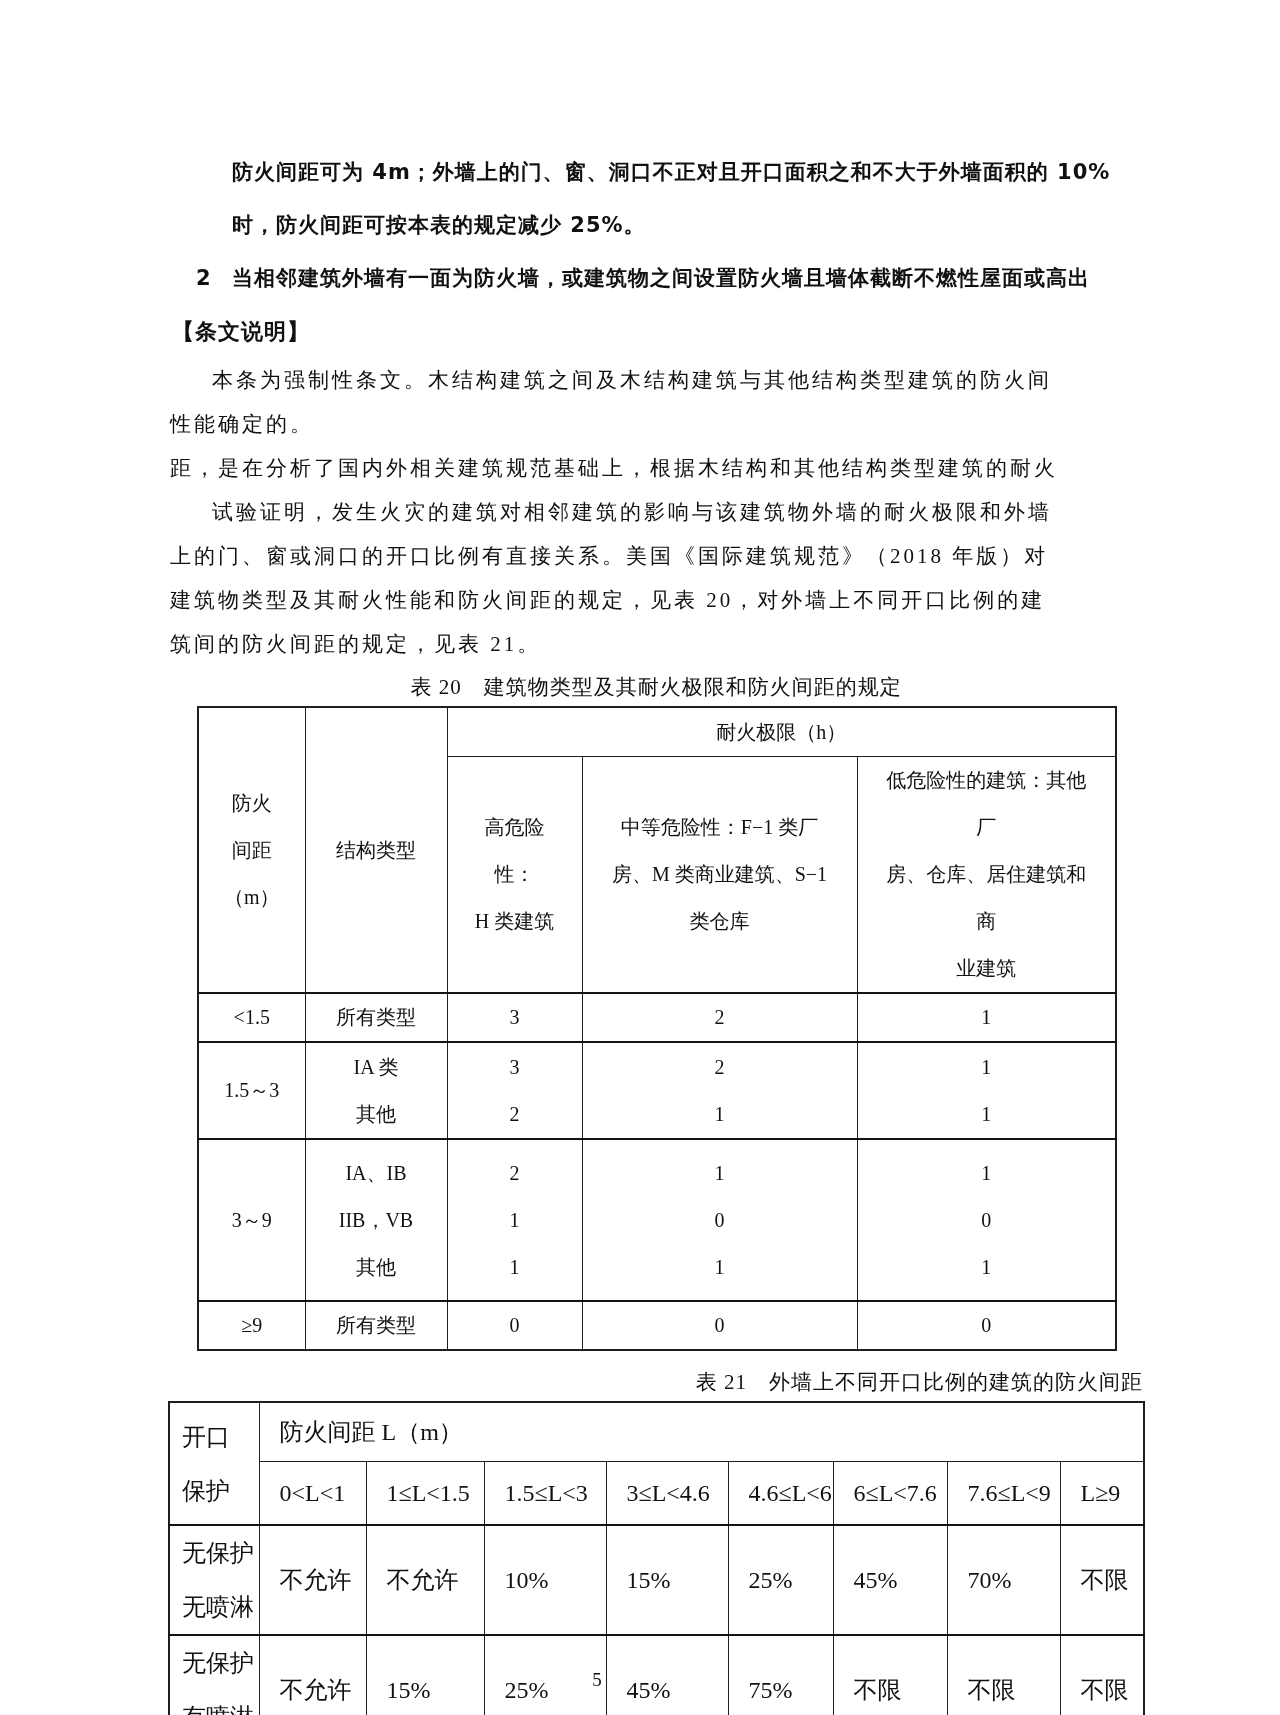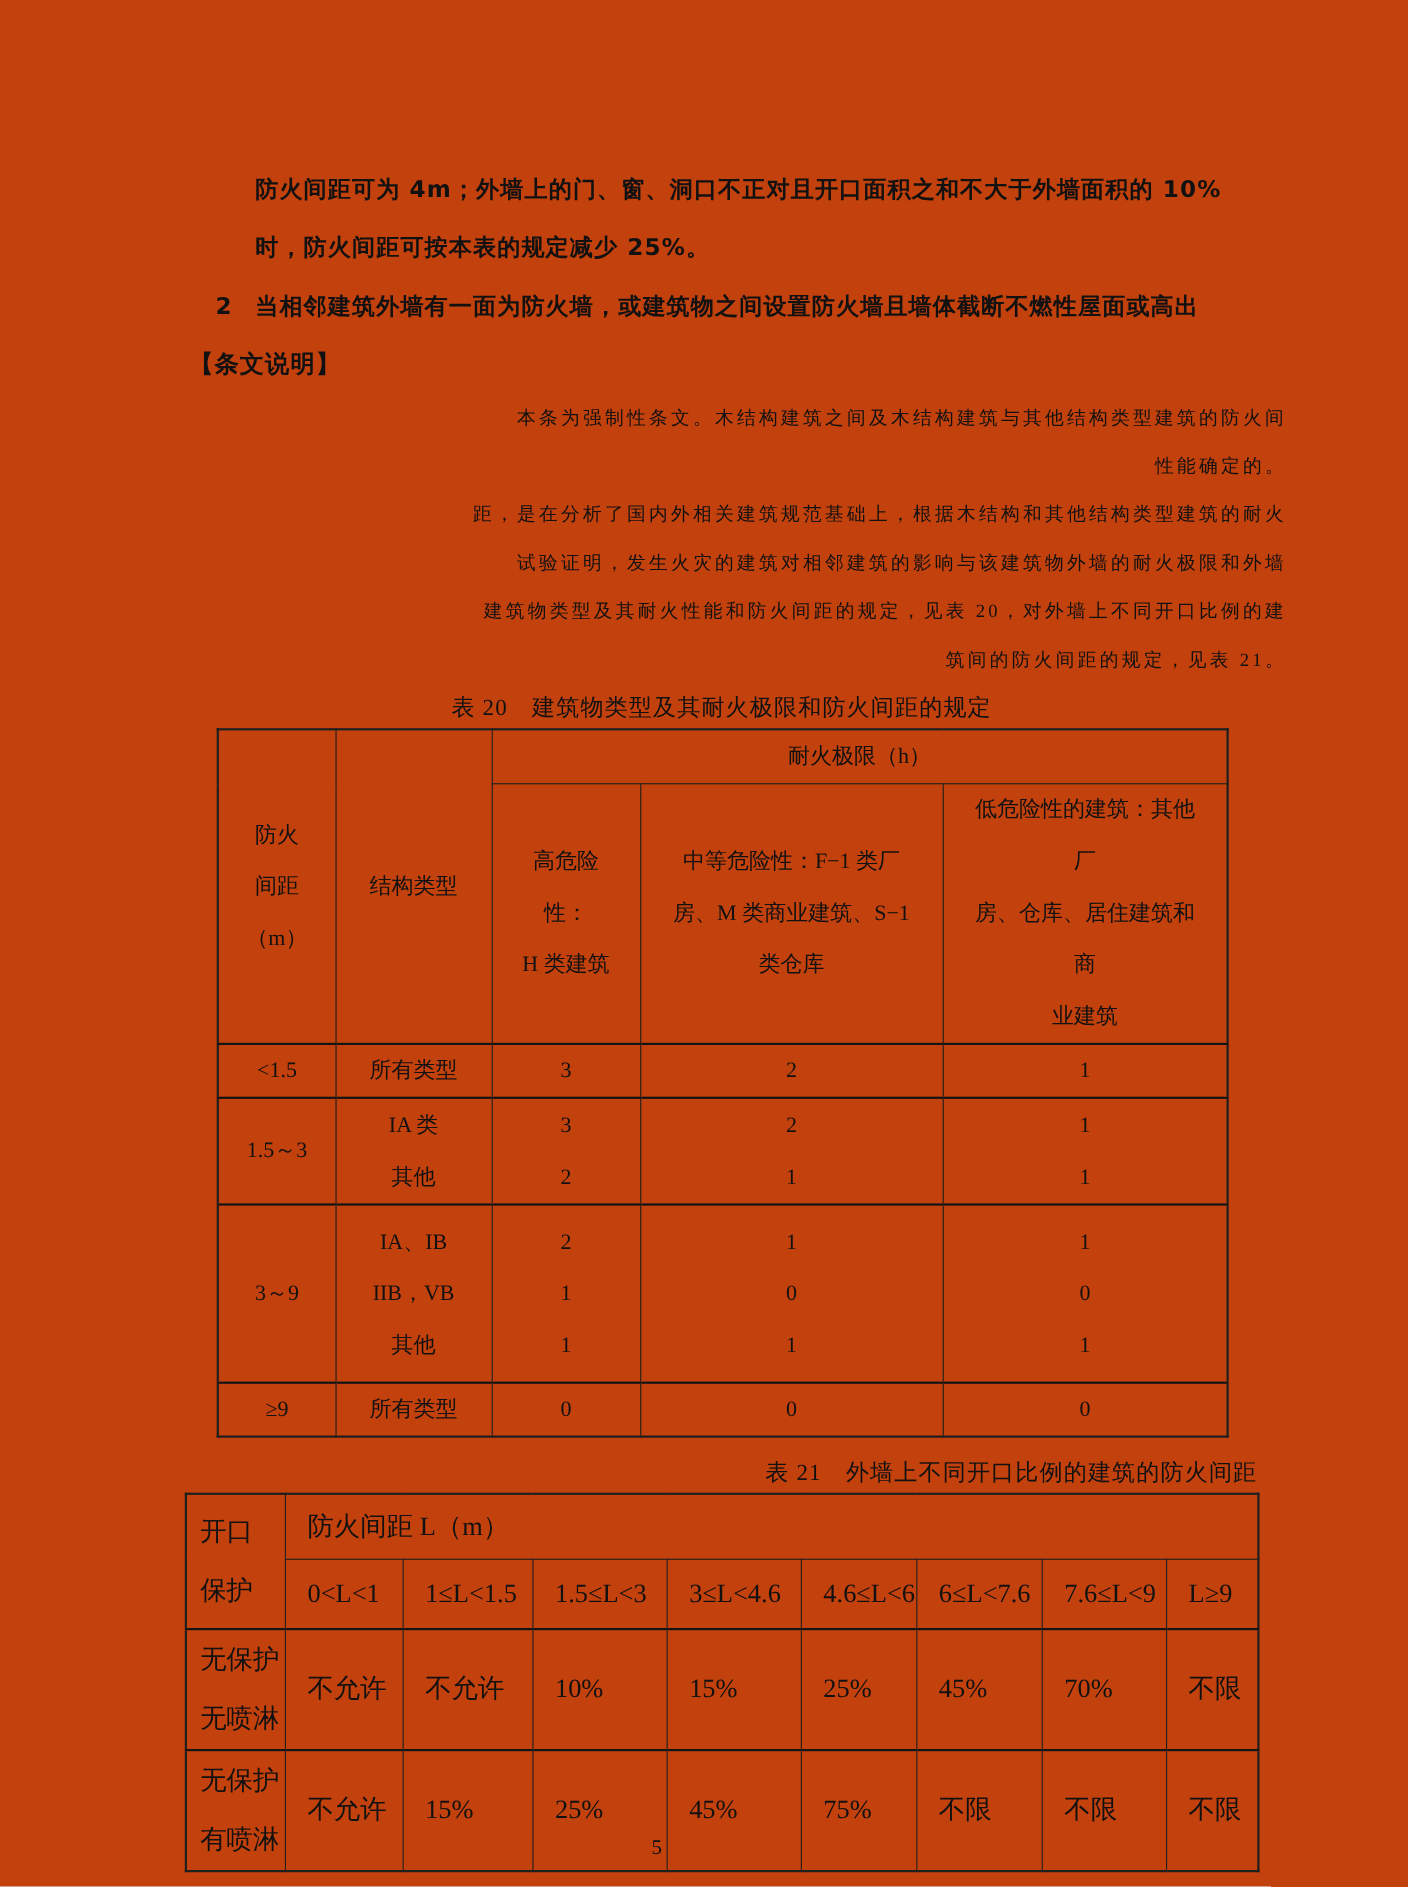--- a/index.html
+++ b/index.html
@@ -1,20 +1,20 @@
 <!DOCTYPE html>
 <html><head>
 <meta charset="utf-8">
 <style>
   html,body{margin:0;padding:0;background:#e8e8e8;}
   .page{
     position:relative;
     width:1280px;height:1715px;
     margin:0 auto;
-    background:#c2410c;
+    background:#ffffff;
     color:#111;
     font-family:"Liberation Serif","DejaVu Serif",serif;
     overflow:hidden;
     box-sizing:border-box;
     padding-top:146px;
   }
   
   .provision{
     margin-left:196px;
     margin-right:120px;
@@ -32,24 +32,23 @@
     font-family:"DejaVu Sans","Liberation Sans",sans-serif;
     font-weight:700;
     font-size:22px;
     line-height:53px;
     letter-spacing:1px;
   }
   
   .para{
     margin-left:170px;
     margin-right:110px;
-    font-size:17px;
+    font-size:21px;
     line-height:44px;
     letter-spacing:3px;
-    text-align:right;
   }
   .e-line.first{text-indent:2em;}
   
   .table-title{
     text-align:center;
     font-size:21px;
     line-height:38px;
     letter-spacing:1px;
   }
   .t20-title{width:918px;margin-left:197px;margin-top:2px;}
@@ -118,20 +117,21 @@
     </div>
   </div>
 
   <div class="section-label">【条文说明】</div>
 
   <div class="para">
     <div class="e-line first">本条为强制性条文。木结构建筑之间及木结构建筑与其他结构类型建筑的防火间</div>
     <div class="e-line">性能确定的。</div>
     <div class="e-line">距，是在分析了国内外相关建筑规范基础上，根据木结构和其他结构类型建筑的耐火</div>
     <div class="e-line first">试验证明，发生火灾的建筑对相邻建筑的影响与该建筑物外墙的耐火极限和外墙</div>
+    <div class="e-line">上的门、窗或洞口的开口比例有直接关系。美国《国际建筑规范》（2018 年版）对</div>
     <div class="e-line">建筑物类型及其耐火性能和防火间距的规定，见表 20，对外墙上不同开口比例的建</div>
     <div class="e-line">筑间的防火间距的规定，见表 21。</div>
   </div>
 
   <div class="table-title t20-title">表 20　建筑物类型及其耐火极限和防火间距的规定</div>
 
   <table class="t20-table">
     <colgroup>
       <col style="width:107px">
         <col style="width:142px">

